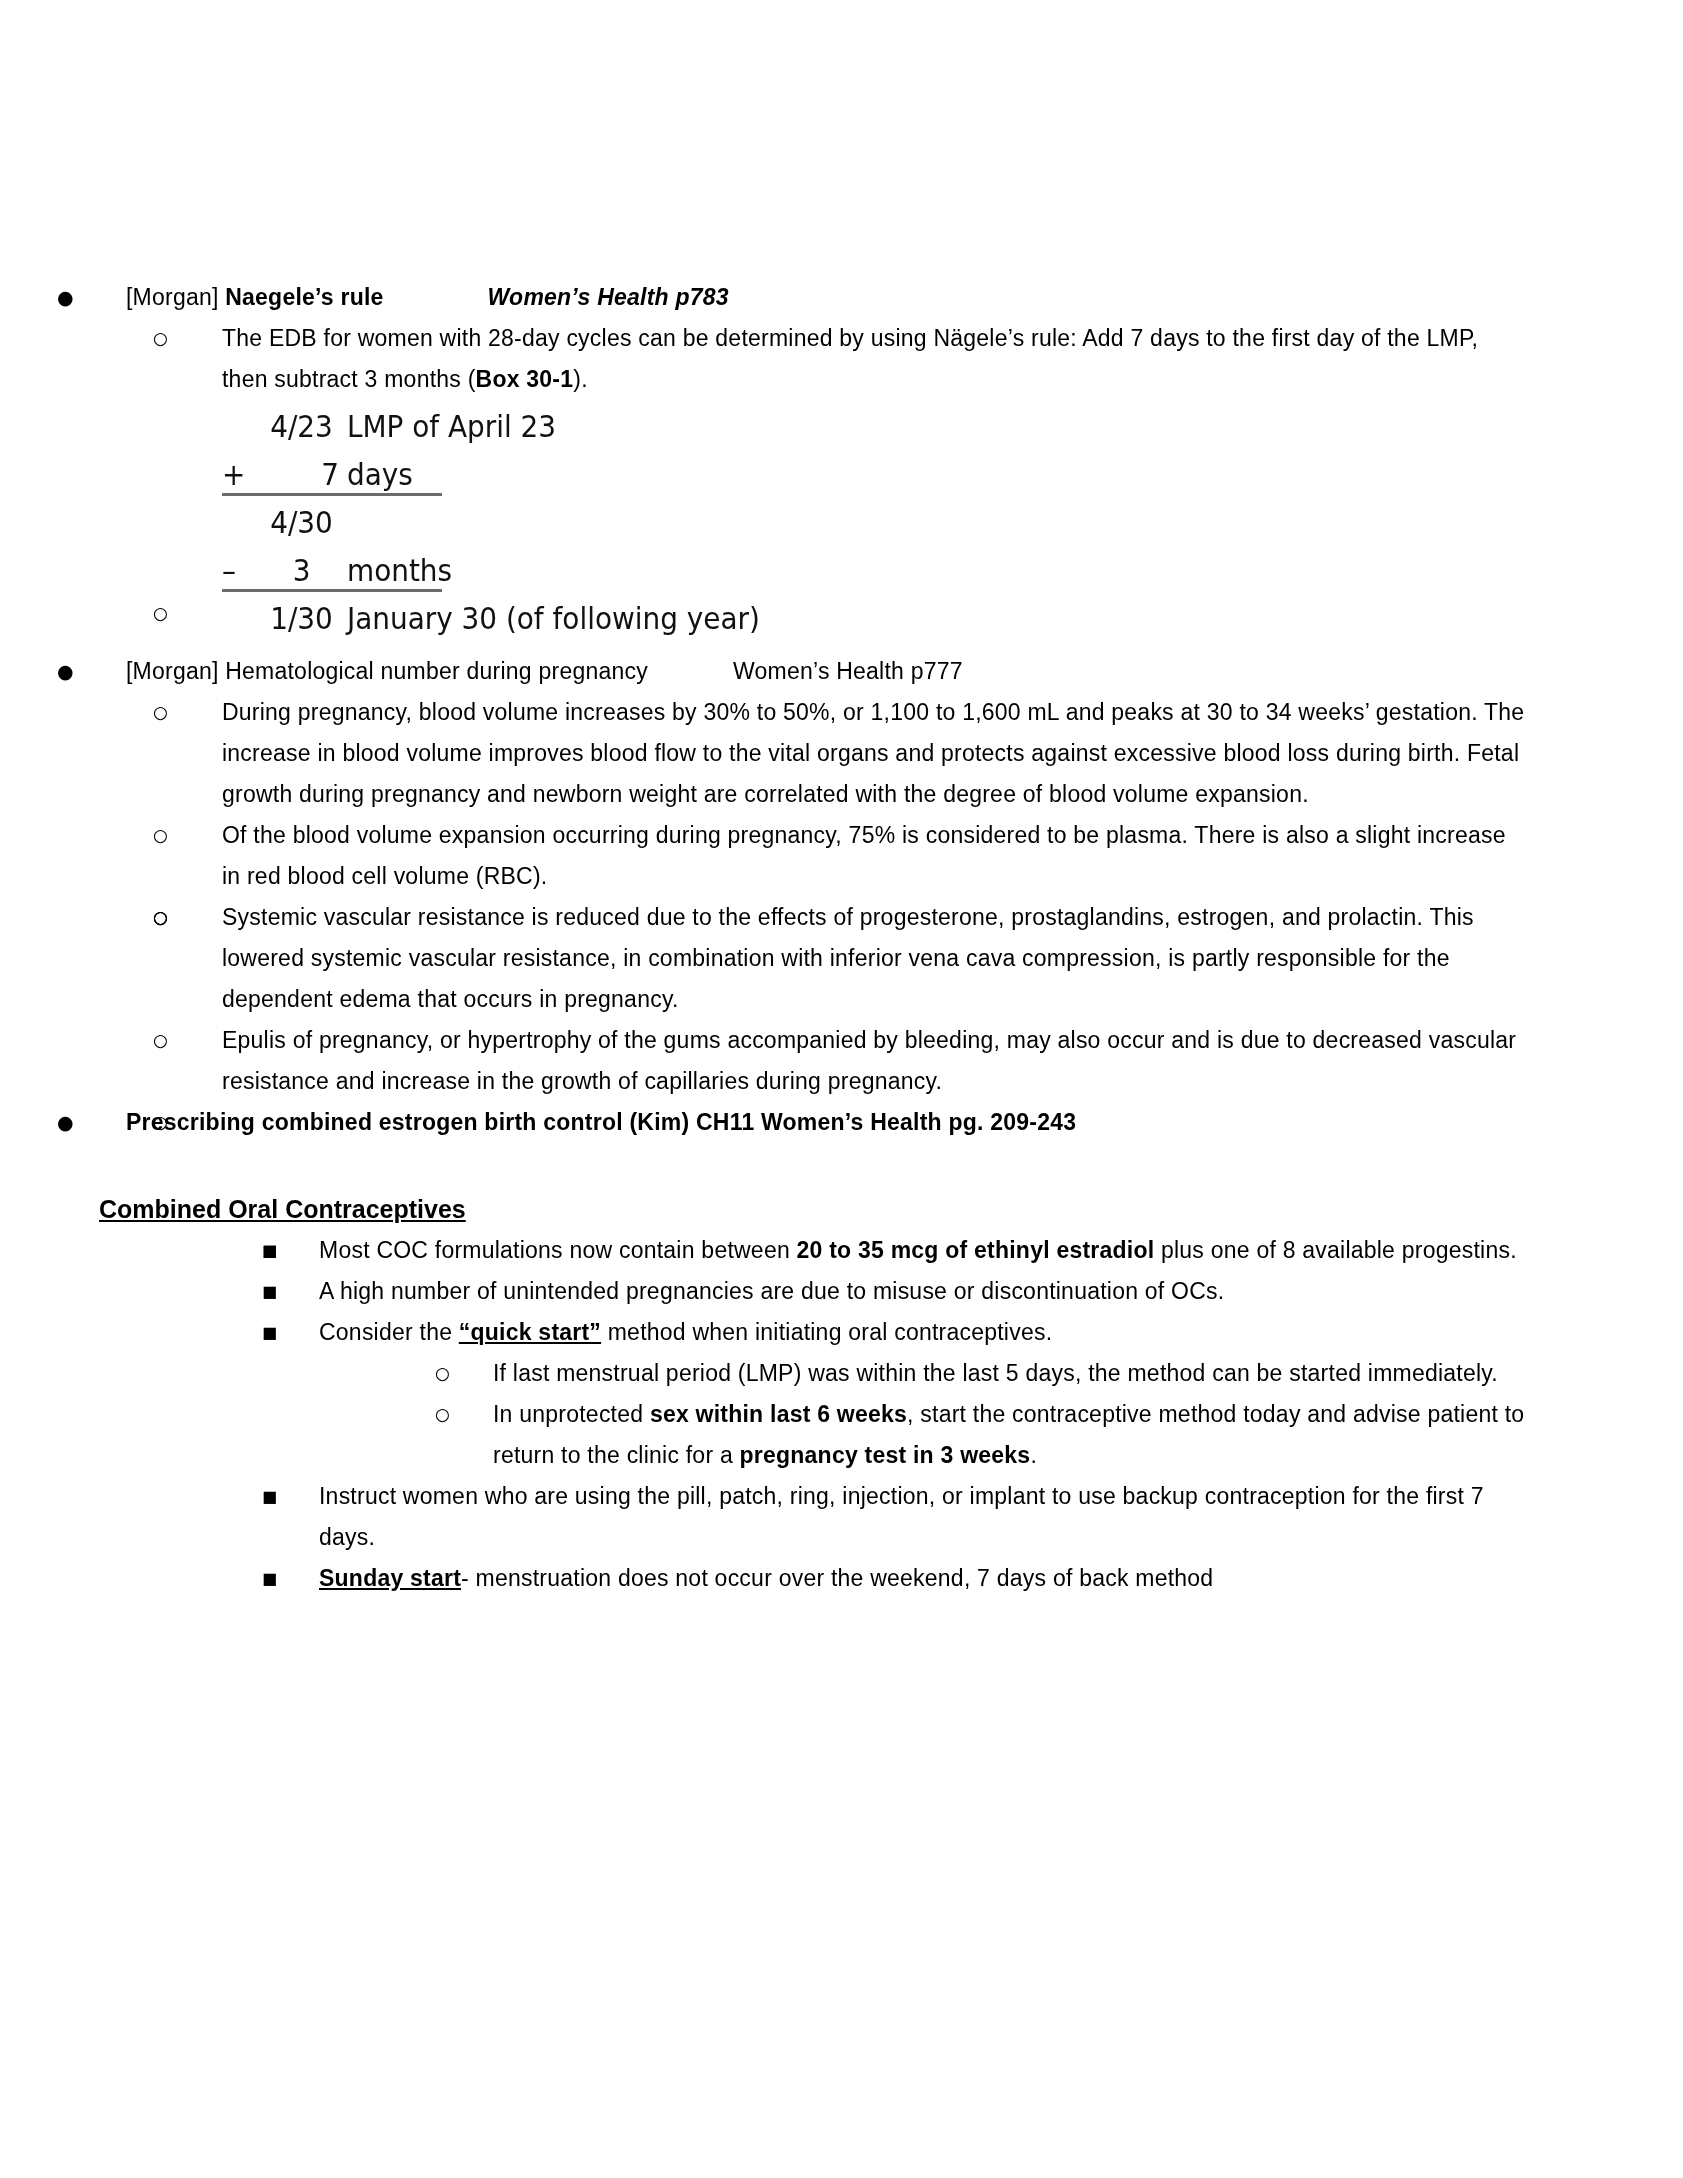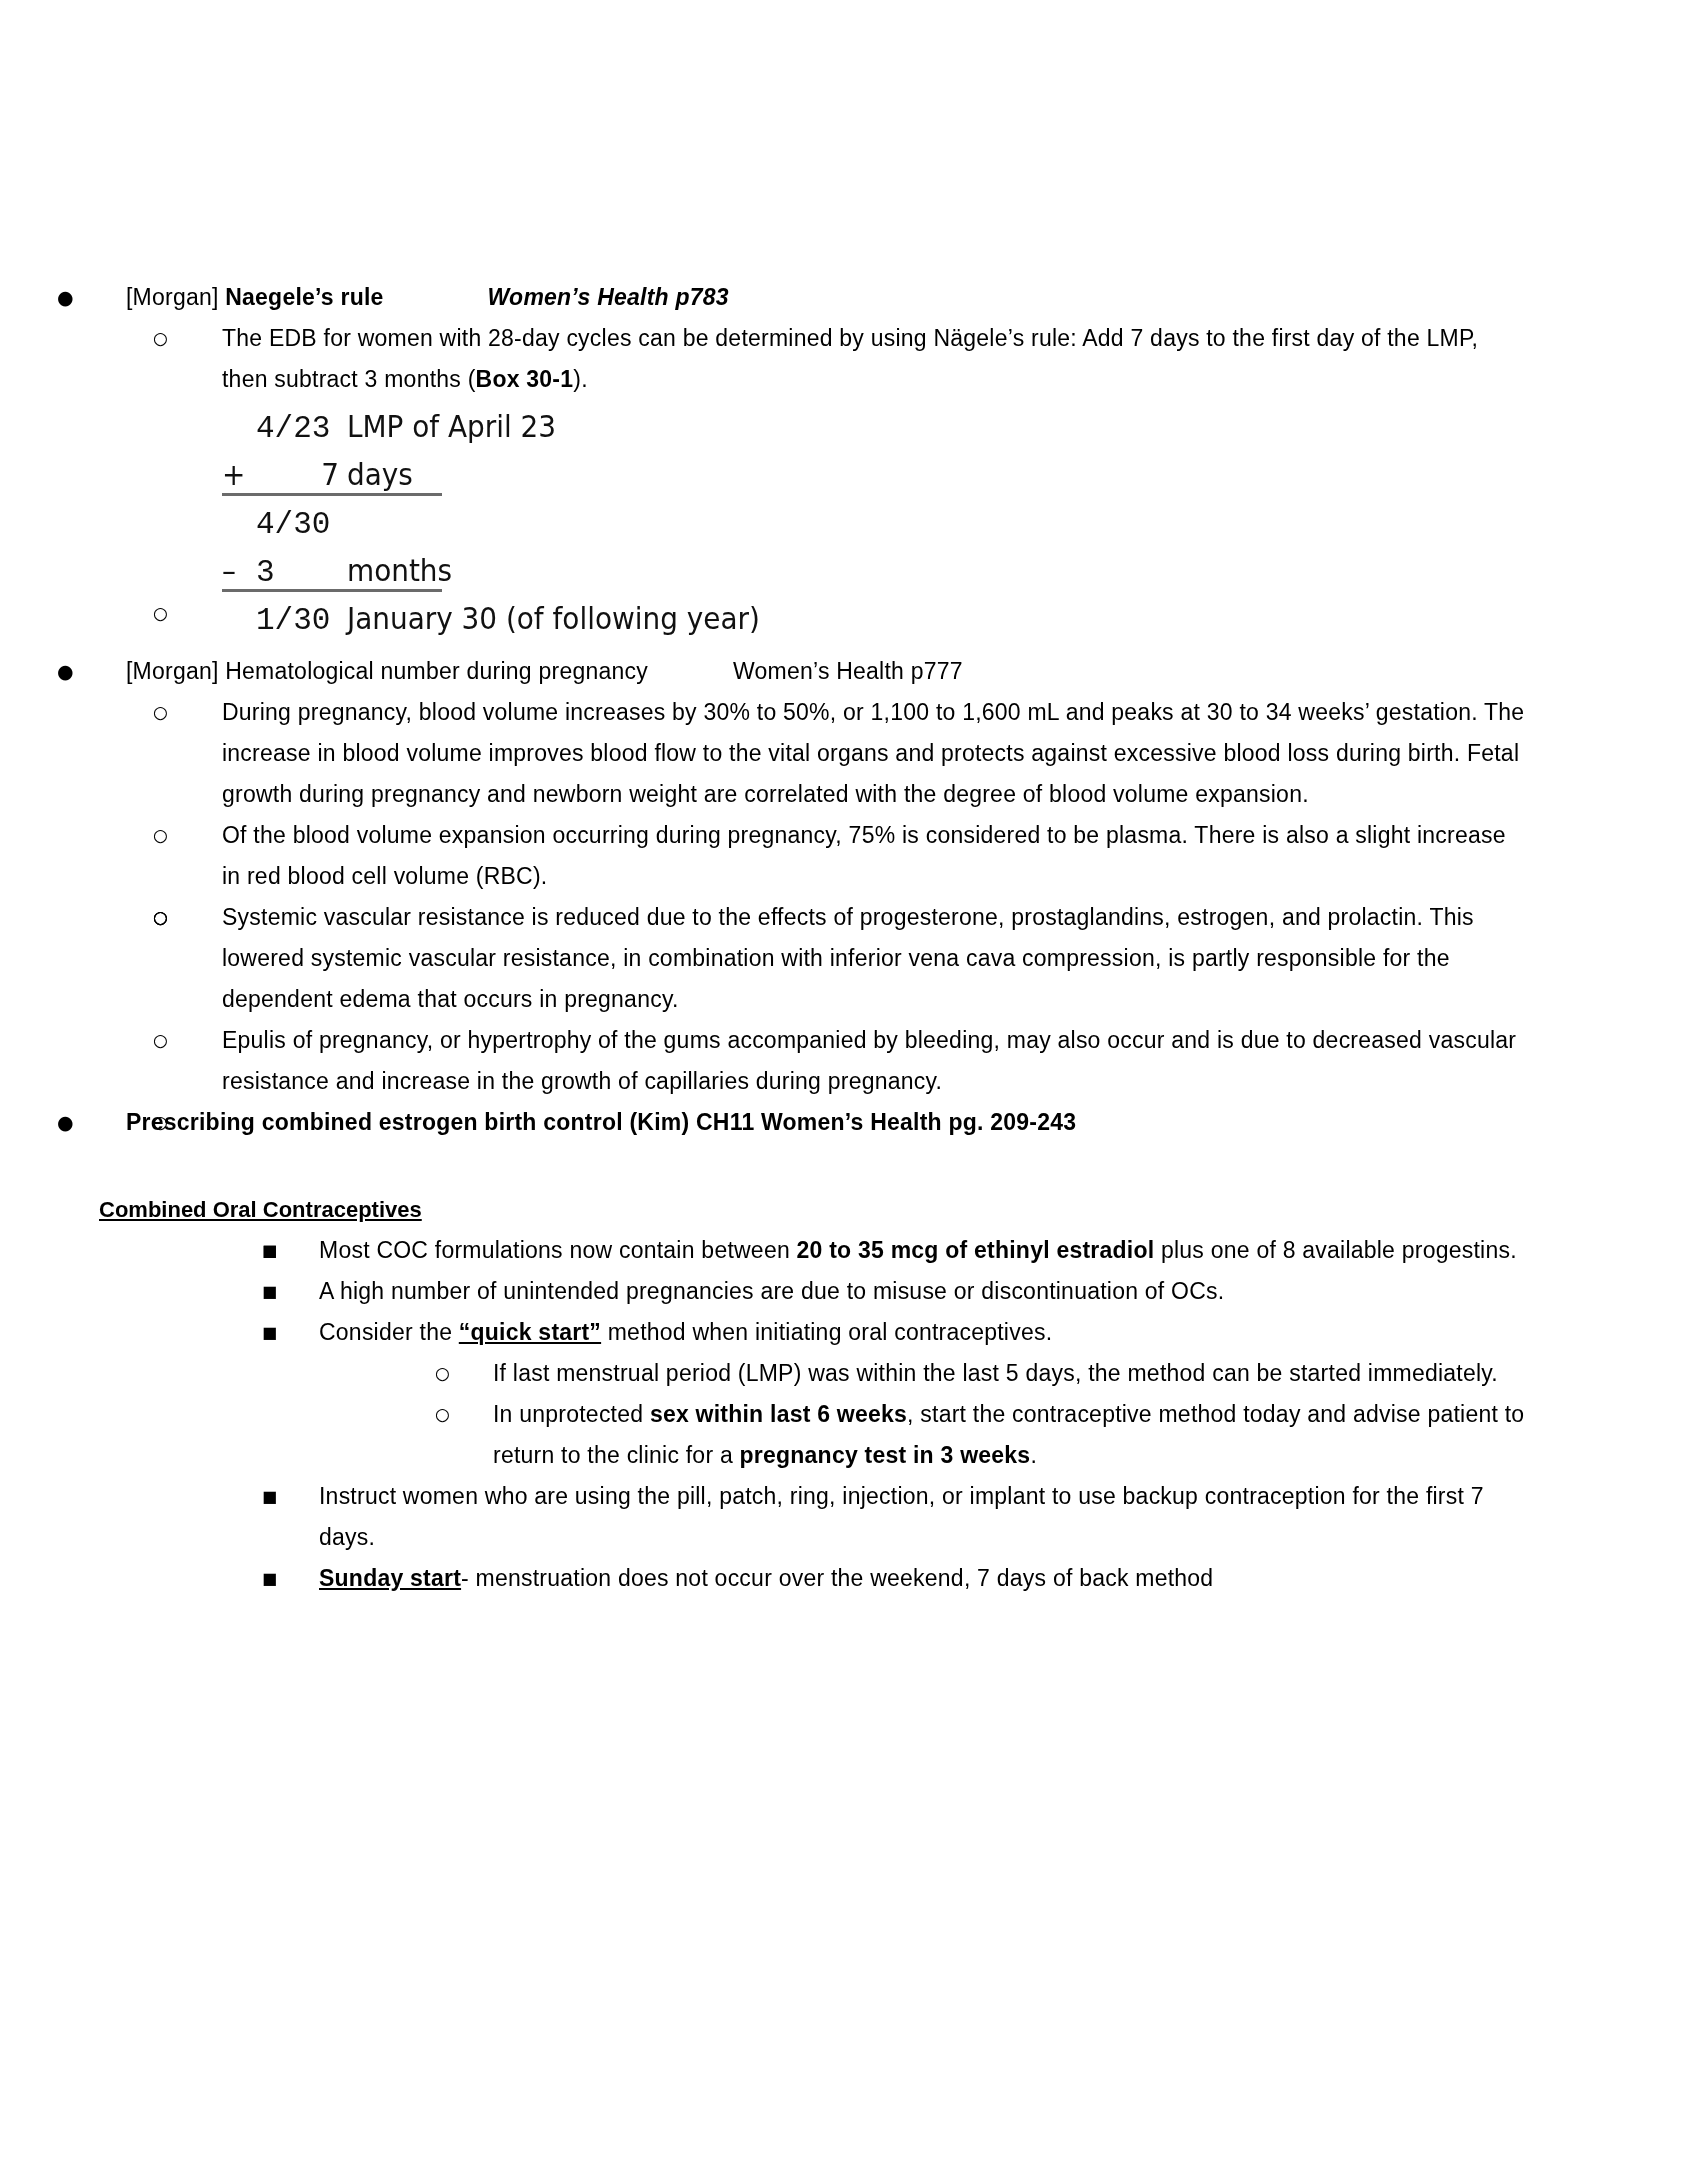--- a/index.html
+++ b/index.html
@@ -64,21 +64,21 @@
   .bu { font-weight: bold; text-decoration: underline; }
 
   .gap-sm { height: 9px; }
   .gap-lg { height: 46px; }
 
   .tab { display: inline-block; width: 85px; }
   .tab-wide { display: inline-block; width: 104px; }
 
   
   .section-head {
-    font-size: 22px;
+    font-size: 25px;
     line-height: 41px;
     font-weight: bold;
     text-decoration: underline;
     padding-left: 42px;
   }
 
   
   .calc {
     position: relative;
     font-family: "DejaVu Sans Condensed", "DejaVu Sans", sans-serif;
@@ -99,23 +99,22 @@
   }
   .calc .num-slot {
     display: inline-block;
     width: 91px;
     text-align: right;
     padding-right: 8px;
   }
   .calc .num-slot-l {
     display: inline-block;
     width: 91px;
-    text-align: left;
+    text-align: center;
     padding-left: 8px;
-    font-family: Liberation Mono, monospace;
   }
   .calc .ind {
     display: inline-block;
     width: 26px;
   }
   .calc .rule {
     position: absolute;
     left: 0;
     bottom: 2px;
     height: 3px;

